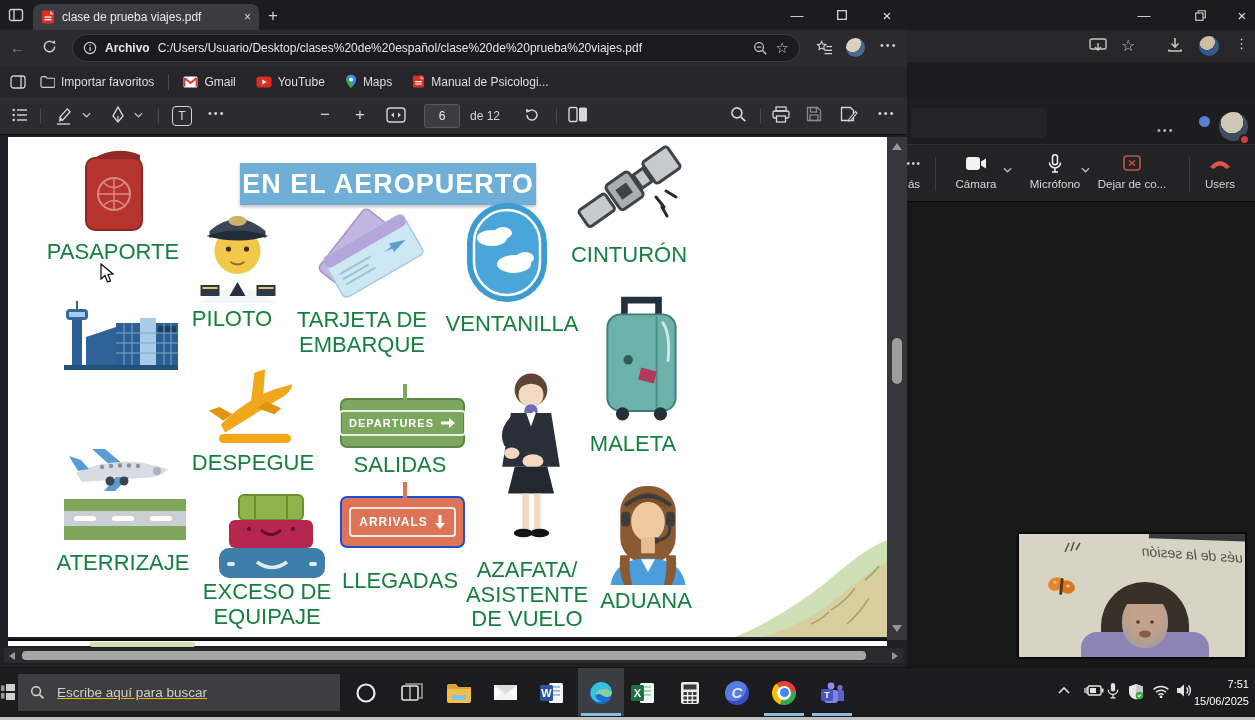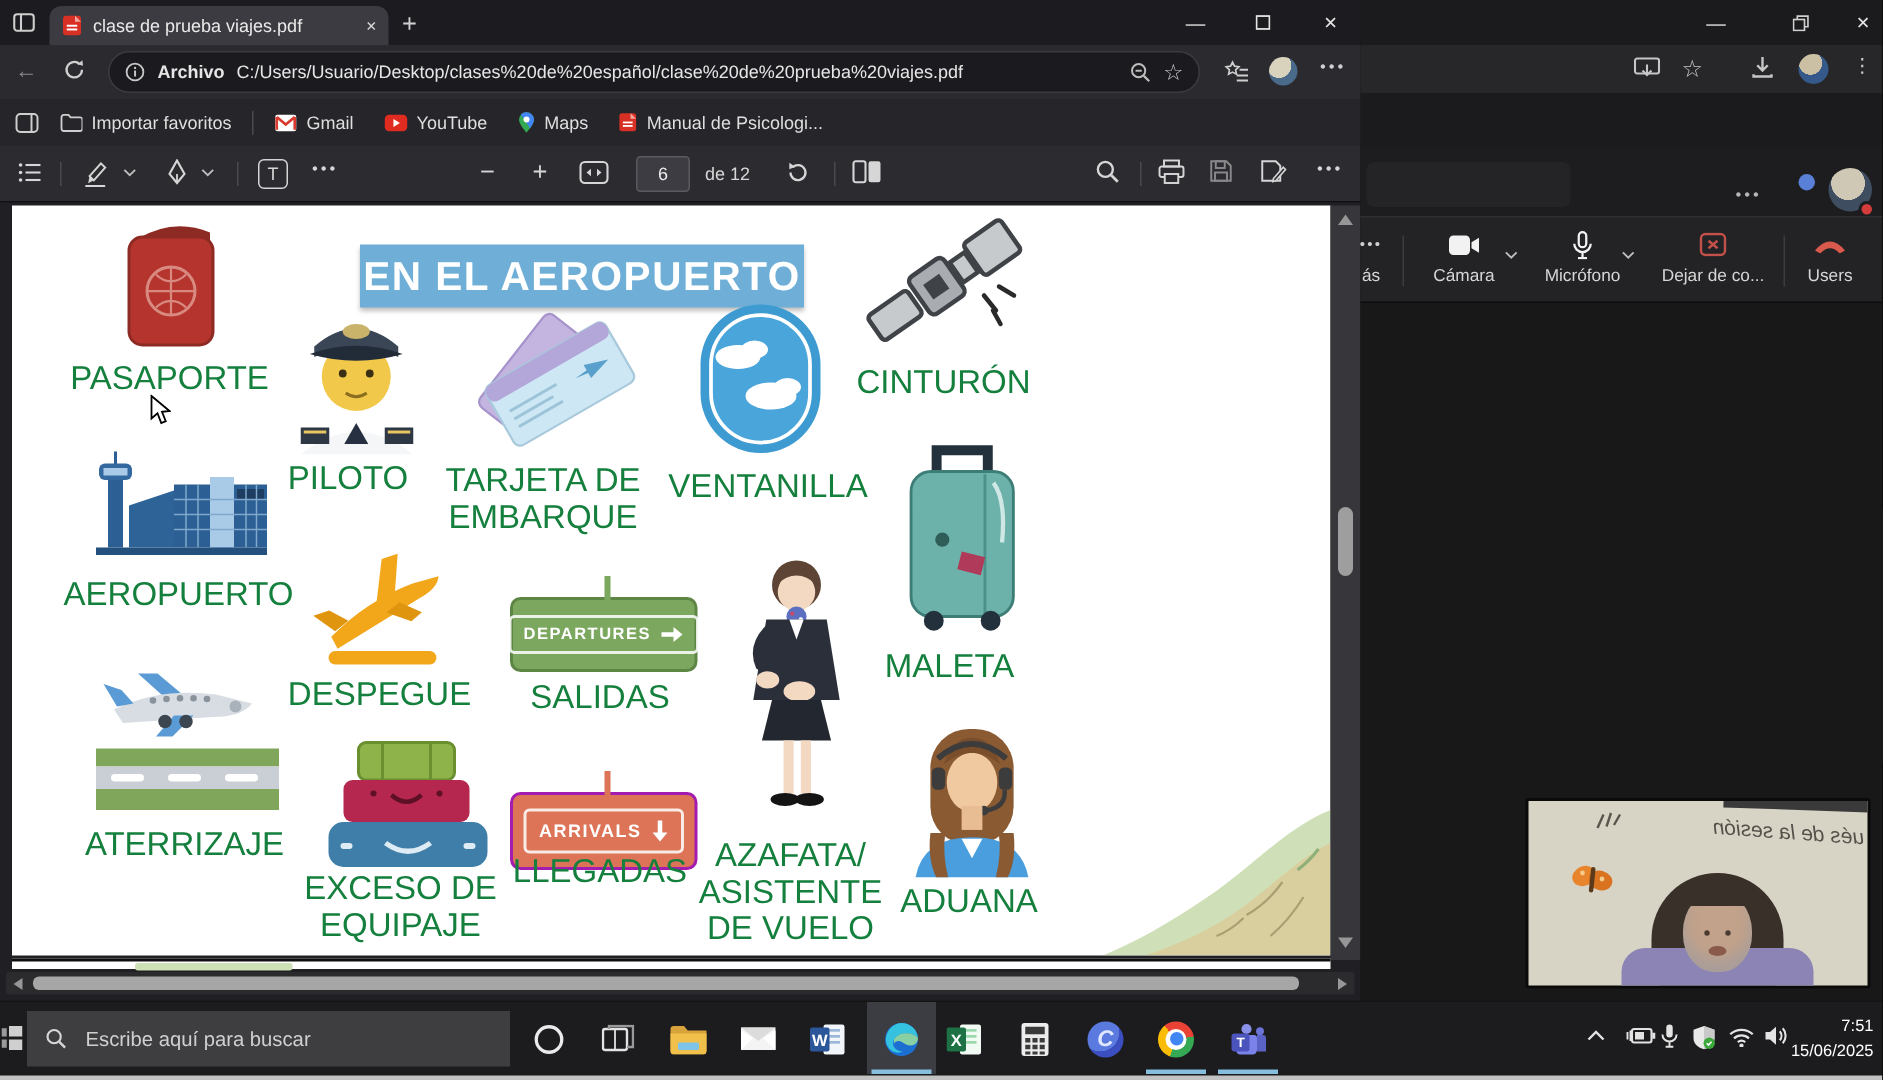--- a/index.html
+++ b/index.html
@@ -44,21 +44,21 @@
   .tmbar{left:0;top:144px;width:348px;height:58px;background:#232326;border-top:1px solid #303034;border-bottom:1px solid #0c0c0d;}
   .tmgroup{position:absolute;top:8px;display:flex;flex-direction:column;align-items:center;gap:5px;}
   .tmlabel{font-size:11.5px;color:#d6d6d6;white-space:nowrap;}
   .tmdiv{position:absolute;top:12px;width:1px;height:34px;background:#3c3c3e;}
   .stage{left:0;top:202px;width:348px;height:465px;background:#181818;}
   .webcam{left:110px;top:330px;width:230px;height:127px;background:#d7d4c6;border:2px solid #0a0a0a;border-radius:2px;overflow:hidden;}
   .board-text{position:absolute;left:56px;top:10px;width:168px;font-size:14px;font-style:italic;color:#55504a;transform:scaleX(-1) rotate(-4deg);text-align:left;}
   
   .taskbar{left:0;top:668px;width:1255px;height:49px;background:#1c1c1f;}
   .tb-search{left:18px;top:6px;width:322px;height:37px;background:#3e3e41;display:flex;align-items:center;padding-left:12px;gap:10px;}
-  .tb-search input{background:transparent;border:0;outline:none;color:#eab308;font-size:13.5px;width:260px;}
+  .tb-search input{background:transparent;border:0;outline:none;color:#eab308;font-size:13.5px;width:260px;text-decoration:underline;}
   .tb-search input::placeholder{color:#cfcfcf;}
   .tbtn{position:absolute;top:2px;width:44px;height:45px;display:flex;align-items:center;justify-content:center;}
   .underline{position:absolute;top:45px;width:40px;height:3px;background:#86bede;}
   .clock{position:absolute;right:6px;top:8px;text-align:right;color:#fff;font-size:11px;line-height:1.5;}
   .bottomstrip{left:0;top:717px;width:1255px;height:3px;background:#c2c2c2;}
 </style>
 </head>
 <body>
 
 <div class="screen">
@@ -374,21 +374,20 @@
               <line x1="58" y1="48" x2="120" y2="48"></line>
               <line x1="58" y1="58" x2="120" y2="58"></line>
               <line x1="66" y1="28" x2="66" y2="70"></line>
               <line x1="74" y1="28" x2="74" y2="70"></line>
               <line x1="106" y1="28" x2="106" y2="70"></line>
               <line x1="113" y1="28" x2="113" y2="70"></line>
             </g>
             <rect x="6" y="70" width="114" height="5" fill="#24507e"></rect>
           </svg>
       </span>
-      <div class="vlabel" style="left:111px;top:247px">AEROPUERTO</div>
 
       <span class="abs" style="left:195px;top:218px">
         <svg width="105" height="92" viewBox="0 0 105 92">
             <g transform="rotate(-28 52 40)">
               <path d="M8 50 q32 -10 64 -6 l18 4 q-4 7 -19 7 l-63 4 z" fill="#f2a71b"></path>
               <polygon points="44,46 62,20 73,22 58,46" fill="#f2a71b"></polygon>
               <polygon points="12,48 4,32 15,34 23,46" fill="#e0950f"></polygon>
               <polygon points="48,53 60,66 69,64 59,51" fill="#e0950f"></polygon>
             </g>
             <rect x="16" y="79" width="72" height="9" rx="4.5" fill="#f2a71b"></rect>
@@ -455,21 +454,21 @@
             <circle cx="80" cy="37" r="2" fill="#5e1027"></circle>
             <path d="M48 38 q10 9 20 0" stroke="#5e1027" stroke-width="3" fill="none"></path>
             <rect x="6" y="56" width="106" height="30" rx="10" fill="#3e7ea8"></rect>
             <rect x="14" y="70" width="8" height="4" rx="2" fill="#dcebf4"></rect>
             <rect x="96" y="70" width="8" height="4" rx="2" fill="#dcebf4"></rect>
             <path d="M44 70 q15 11 30 0" stroke="#dcebf4" stroke-width="3.5" fill="none"></path>
           </svg>
       </span>
       <div class="vlabel wrap" style="left:259px;top:443px;width:180px">EXCESO DE EQUIPAJE</div>
 
-      <div class="sign" style="left:332px;top:391px;width:125px;height:52px;background:#dd7457;border:2px solid #a21caf">
+      <div class="sign" style="left:332px;top:359px;width:125px;height:52px;background:#dd7457;border:2px solid #1d4ed8">
         <div class="sign-inner">
           <span style="font-size:12px">ARRIVALS</span>
           <svg width="12" height="16" viewBox="0 0 12 16">
               <path d="M6 1v9" stroke="#fff" stroke-width="3"></path>
               <polygon points="1,9 11,9 6,15" fill="#fff"></polygon>
             </svg>
         </div>
       </div>
       <div class="vlabel" style="left:392px;top:432px">LLEGADAS</div>
 
@@ -609,21 +608,21 @@
             </svg>
         </span>
         <span class="tmlabel">Micrófono</span>
       </div>
       <span class="abs ico" style="left:174px;top:22px">
         <svg width="9" height="6" viewBox="0 0 10 6">
             <path d="M1 1l4 4 4-4" fill="none" stroke="#bdbdbd" stroke-width="1.4"></path>
           </svg>
       </span>
 
-      <div class="tmgroup" style="left:190px;width:90px">
+      <div class="tmgroup" style="left:180px;width:90px">
         <span class="ico" style="height:20px">
           <svg width="20" height="16" viewBox="0 0 20 16">
               <rect x="2" y="1" width="16" height="14" rx="3" fill="none" stroke="#c4504a" stroke-width="1.6"></rect>
               <path d="M7 5.5 L13 10.5 M13 5.5 L7 10.5" stroke="#c4504a" stroke-width="1.6"></path>
             </svg>
         </span>
         <span class="tmlabel">Dejar de co...</span>
       </div>
       <div class="tmdiv" style="left:282px"></div>
 

